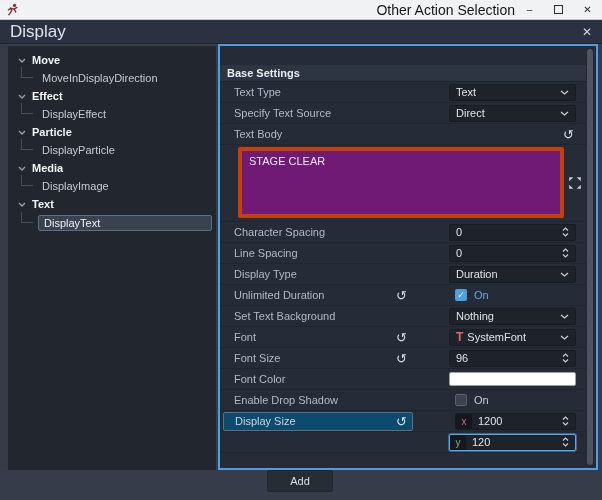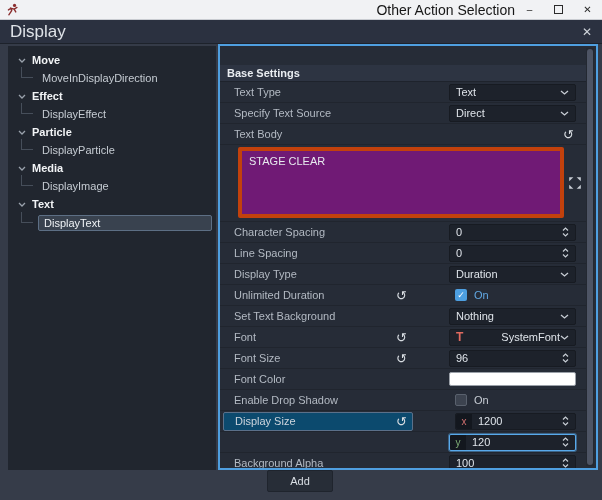--- a/index.html
+++ b/index.html
@@ -65,21 +65,21 @@
   .checkbox { width:12px; height:12px; border-radius:2px; margin-right:7px; display:flex;
     align-items:center; justify-content:center; font-size:9px; }
   .checkbox.checked { background:#4d9fe0; color:#ffffff; }
   .checkbox.unchecked { background:#3c434f; border:1px solid #59616d; }
   .on-blue { color:#61a8e3; } .on-gray { color:#c7cdd4; }
   .hl-label { flex:0 0 190px; margin-left:3px; height:19px; background:#0c4a6e;
     border:1px solid #5b7089; border-radius:2px; display:flex; align-items:center;
     padding-left:11px; padding-right:5px; color:#ced5dd; }
   .hl-label .lbl { flex:1; }
   .font-ico { color:#e06a5f; font-weight:bold; font-size:12px; margin-right:4px; flex:0 0 auto; }
-  .center-val { flex:1; text-align:right; }
+  .center-val { flex:1; text-align:left; }
 
   .textarea-row { position:relative; height:77px; border-bottom:1px solid #20252e; }
   .textarea { position:absolute; left:6px; top:2px; bottom:3px; right:22px; background:#701a75;
     border:4px solid #c2410c; border-radius:2px; padding:4px 7px; color:#e6eaee;margin-left:12px; }
   .expand-btn { position:absolute; right:4px; top:31px; width:14px; height:14px; }
 
   
   .footer { position:absolute; left:0; right:2px; bottom:0; height:30px; background:#363c49;
     display:flex; align-items:flex-start; justify-content:center; }
   .add-btn { width:66px; height:22px; background:#272d37; border:1px solid #1f242d;
@@ -343,32 +343,20 @@
         <div class="ctrl vec focused">
           <span class="tagbox tag-y">y</span>
           <span class="val">120</span>
           <svg width="7" height="10" viewBox="0 0 7 10">
               <polyline points="1,3.5 3.5,1 6,3.5" fill="none" stroke="#c7cdd4" stroke-width="1.2"></polyline>
               <polyline points="1,6.5 3.5,9 6,6.5" fill="none" stroke="#c7cdd4" stroke-width="1.2"></polyline>
             </svg>
         </div>
       </div>
 
-      <div class="row">
-        <div class="label">
-          <span class="lbl">Background Alpha</span>
-        </div>
-        <div class="ctrl">
-          <span class="val">100</span>
-          <svg width="7" height="10" viewBox="0 0 7 10">
-              <polyline points="1,3.5 3.5,1 6,3.5" fill="none" stroke="#c7cdd4" stroke-width="1.2"></polyline>
-              <polyline points="1,6.5 3.5,9 6,6.5" fill="none" stroke="#c7cdd4" stroke-width="1.2"></polyline>
-            </svg>
-        </div>
-      </div>
 
     </div>
     <div class="scrollbar">
       <div class="scroll-thumb"></div>
     </div>
   </div>
 
   <div class="footer">
     <div class="add-btn">Add</div>
   </div>

